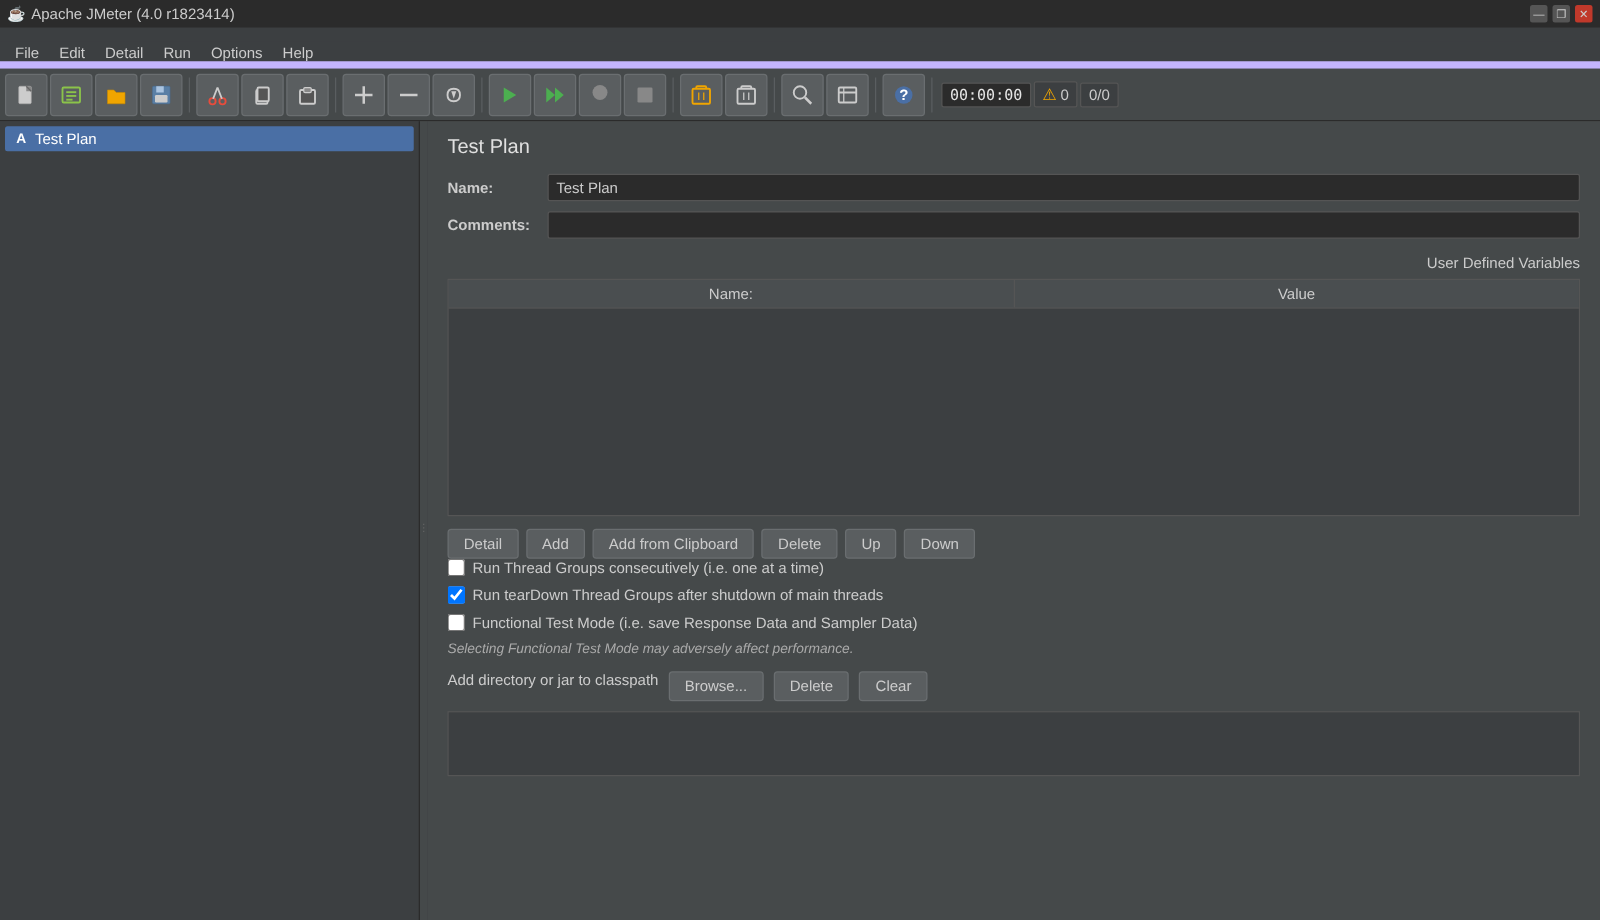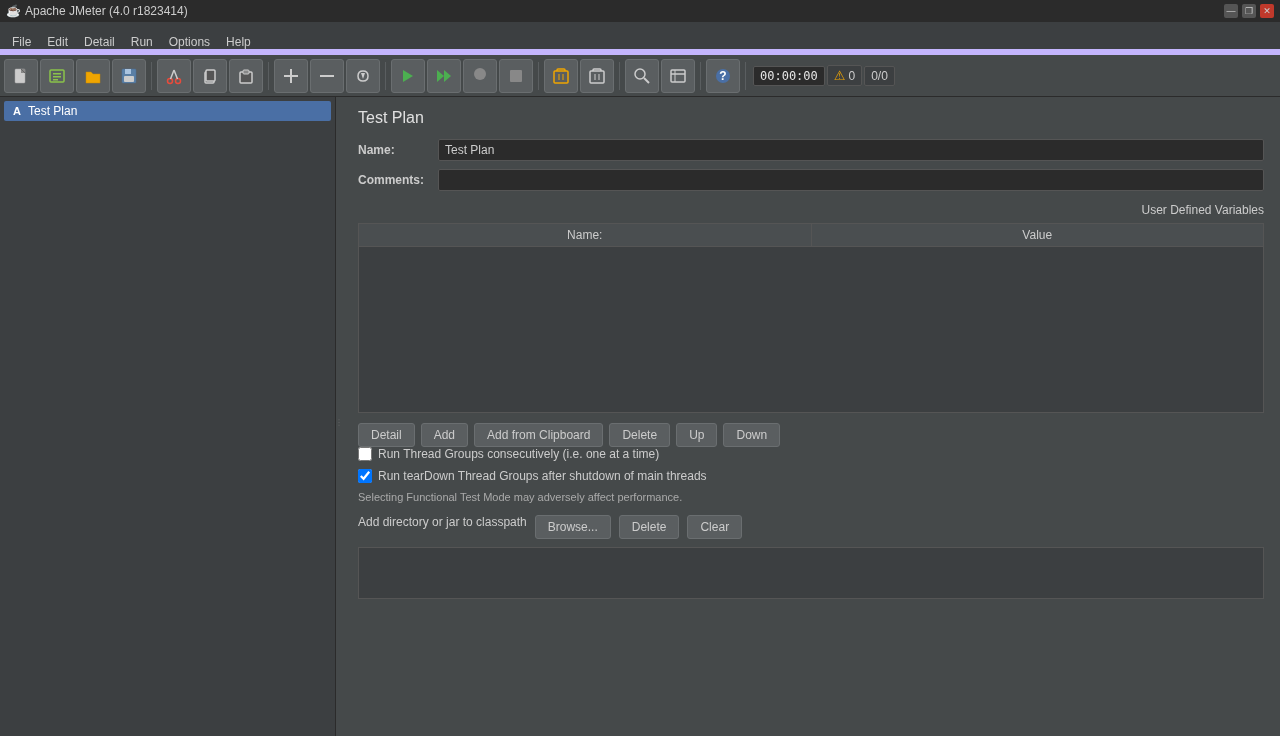--- a/index.html
+++ b/index.html
@@ -211,20 +211,21 @@
       margin-bottom: 8px;
       color: #ccc;
     }
     .checkbox-row input[type="checkbox"] {
       width: 14px; height: 14px;
       cursor: pointer;
     }
 
     .info-text {
       color: #aaa;
+      font-style: italic;
       margin-bottom: 12px;
       font-size: 11px;
     }
 
     
     .classpath-row {
       display: flex;
       gap: 8px;
       margin-bottom: 8px;
     }
@@ -468,20 +469,24 @@
     </div>
 
     <div class="checkbox-row">
       <input type="checkbox" id="cb1" style="">
       <label for="cb1">Run Thread Groups consecutively (i.e. one at a time)</label>
     </div>
     <div class="checkbox-row">
       <input type="checkbox" id="cb2" checked="" style="">
       <label for="cb2">Run tearDown Thread Groups after shutdown of main threads</label>
     </div>
+    <div class="checkbox-row">
+      <input type="checkbox" id="cb3" style="">
+      <label for="cb3">Functional Test Mode (i.e. save Response Data and Sampler Data)</label>
+    </div>
 
     <div class="info-text">Selecting Functional Test Mode may adversely affect performance.</div>
 
     <div class="classpath-row">
       <span class="classpath-label">Add directory or jar to classpath</span>
       <button class="btn">Browse...</button>
       <button class="btn">Delete</button>
       <button class="btn">Clear</button>
     </div>
 

